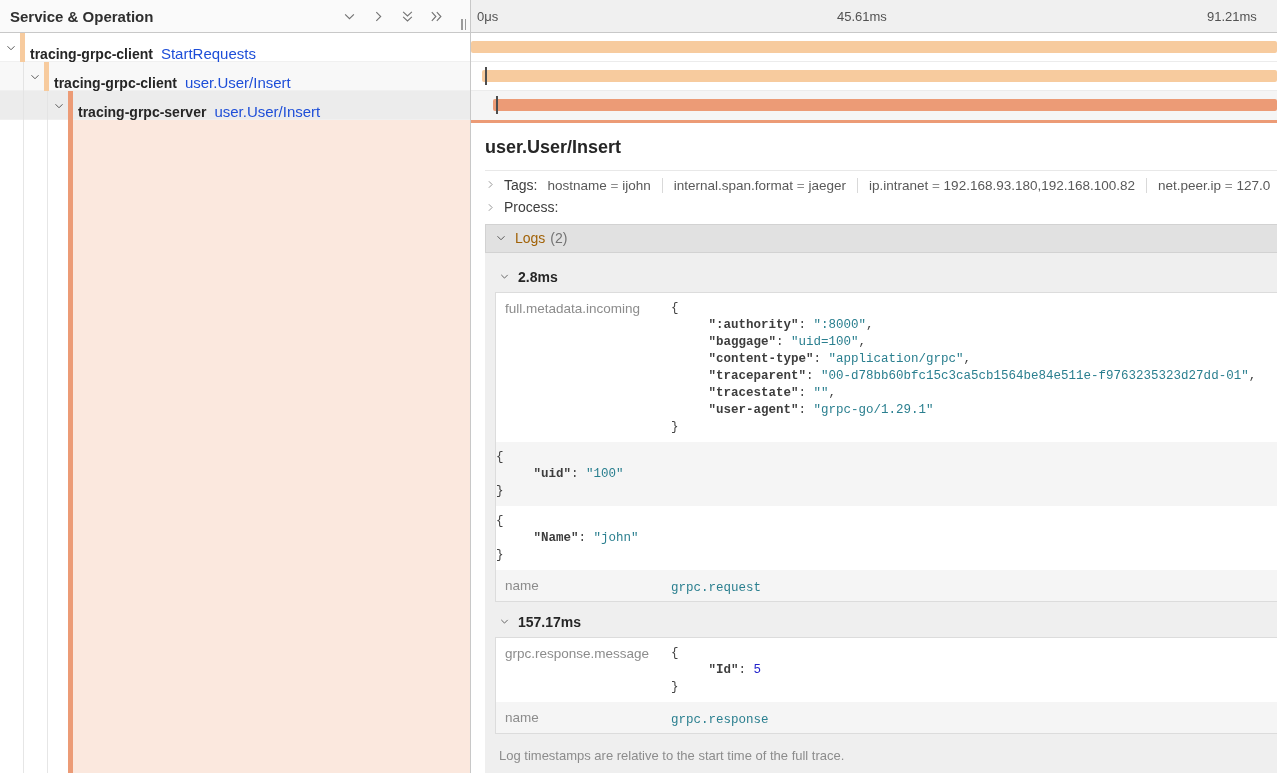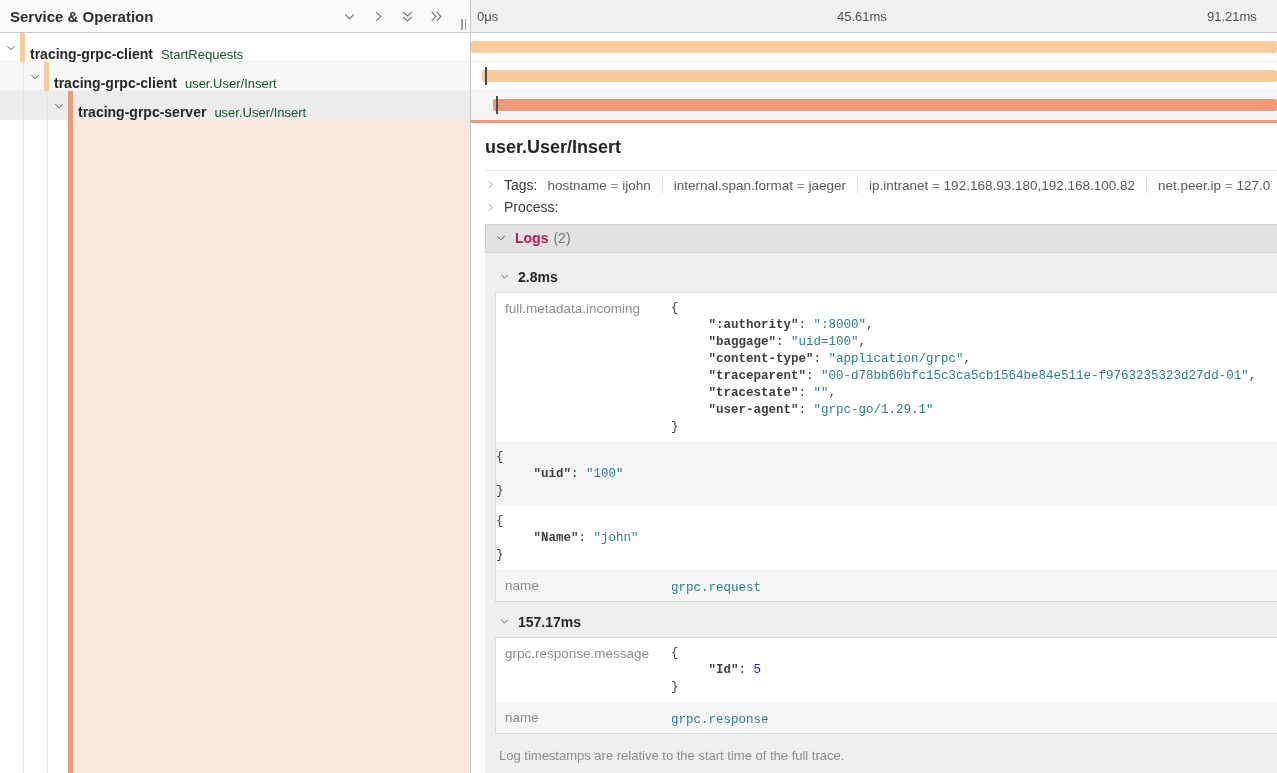--- a/index.html
+++ b/index.html
@@ -14,21 +14,21 @@
   .lp-title { font-size:15px; font-weight:700; color:#2f2f2f; padding-left:10px; flex:1; }
   .lp-icons { display:flex; align-items:center; gap:14px; padding-right:26px; }
   .lp-icons .icon-btn { display:flex; cursor:pointer; }
 
   .tree-row { position:absolute; left:0; width:470px; height:29px; }
   .tree-guide { position:absolute; top:0; width:1px; height:29px; background:#e4e4e4; }
   .tree-chevron { position:absolute; top:8px; width:14px; height:14px; display:flex; align-items:center; justify-content:center; }
   .tree-bar { position:absolute; top:0; width:5px; height:29px; }
   .tree-label { position:absolute; top:0; height:29px; display:flex; align-items:flex-end; padding-top:7px; white-space:nowrap; }
   .tree-service { font-size:14px; font-weight:600; color:#262626; }
-  .tree-op { font-size:13px; color:#14532d; margin-left:8px; }
+  .tree-op { font-size:15px; color:#1d4ed8; margin-left:8px; }
 
   .lp-detail { position:absolute; left:0; top:120px; width:470px; height:653px; background:#fff; }
   .lp-detail .vguide { position:absolute; top:0; width:1px; height:653px; background:#e6e6e6; }
   .lp-detail .span-line { position:absolute; top:0; left:68px; width:5px; height:653px; }
   .lp-detail .peach { position:absolute; top:0; left:73px; width:397px; height:653px; }
 
   .panel-divider { position:absolute; left:470px; top:0; width:1px; height:773px; background:#c8c8c8; }
   .splitter-grip { position:absolute; left:461px; top:16px; width:8px; height:11px; cursor:col-resize; }
   .splitter-grip i { display:inline-block; width:1.5px; height:11px; background:#9b9b9b; margin-right:2px; }
 
@@ -50,21 +50,21 @@
   .dp-row { display:flex; align-items:center; margin-left:14px; height:25px; margin-top:5px; white-space:nowrap; width:836px; overflow:hidden; cursor:pointer; }
   .dp-row .row-chevron { display:flex; margin-right:8px; }
   .dp-row-label { font-size:14px; font-weight:400; color:#3d3d3d; margin-right:10px; }
   .tag-item { font-size:13.5px; color:#595959; }
   .tag-eq { color:#8c8c8c; }
   .tag-sep { display:inline-block; width:1px; height:15px; background:#d9d9d9; margin:0 11px; vertical-align:-3px; }
 
   .logs-accordion { margin:8px 0 0 14px; width:846px; flex:1; display:flex; flex-direction:column; }
   .logs-header { height:29px; background:#e1e1e1; border:1px solid #d2d2d2; display:flex; align-items:center;
                  padding-left:9px; cursor:pointer; }
-  .logs-header-label { font-size:14px; font-weight:700; color:#be185d; margin-left:8px; }
+  .logs-header-label { font-size:14px; font-weight:400; color:#a16207; margin-left:8px; }
   .logs-count { font-size:14px; color:#737373; margin-left:5px; }
   .logs-content { background:#efefef; flex:1; padding:4px 0 0 10px; }
   .log-ts { display:flex; align-items:center; margin:12px 0 7px 4px; cursor:pointer; }
   .log-ts-label { font-size:14px; font-weight:700; color:#262626; margin-left:8px; }
   .kv-card { width:830px; background:#fff; border:1px solid #dcdcdc; }
   .kv-row { display:flex; }
   .kv-row.alt { background:#f5f5f5; }
   .kv-key { width:175px; min-width:175px; padding:8px 6px 6px 9px; font-size:13.5px; color:#8c8c8c; }
   .kv-val { padding:7px 6px 6px 0; }
   .kv-val pre { font-family:"Liberation Mono", monospace; font-size:12.5px; line-height:17px; color:#444; }

